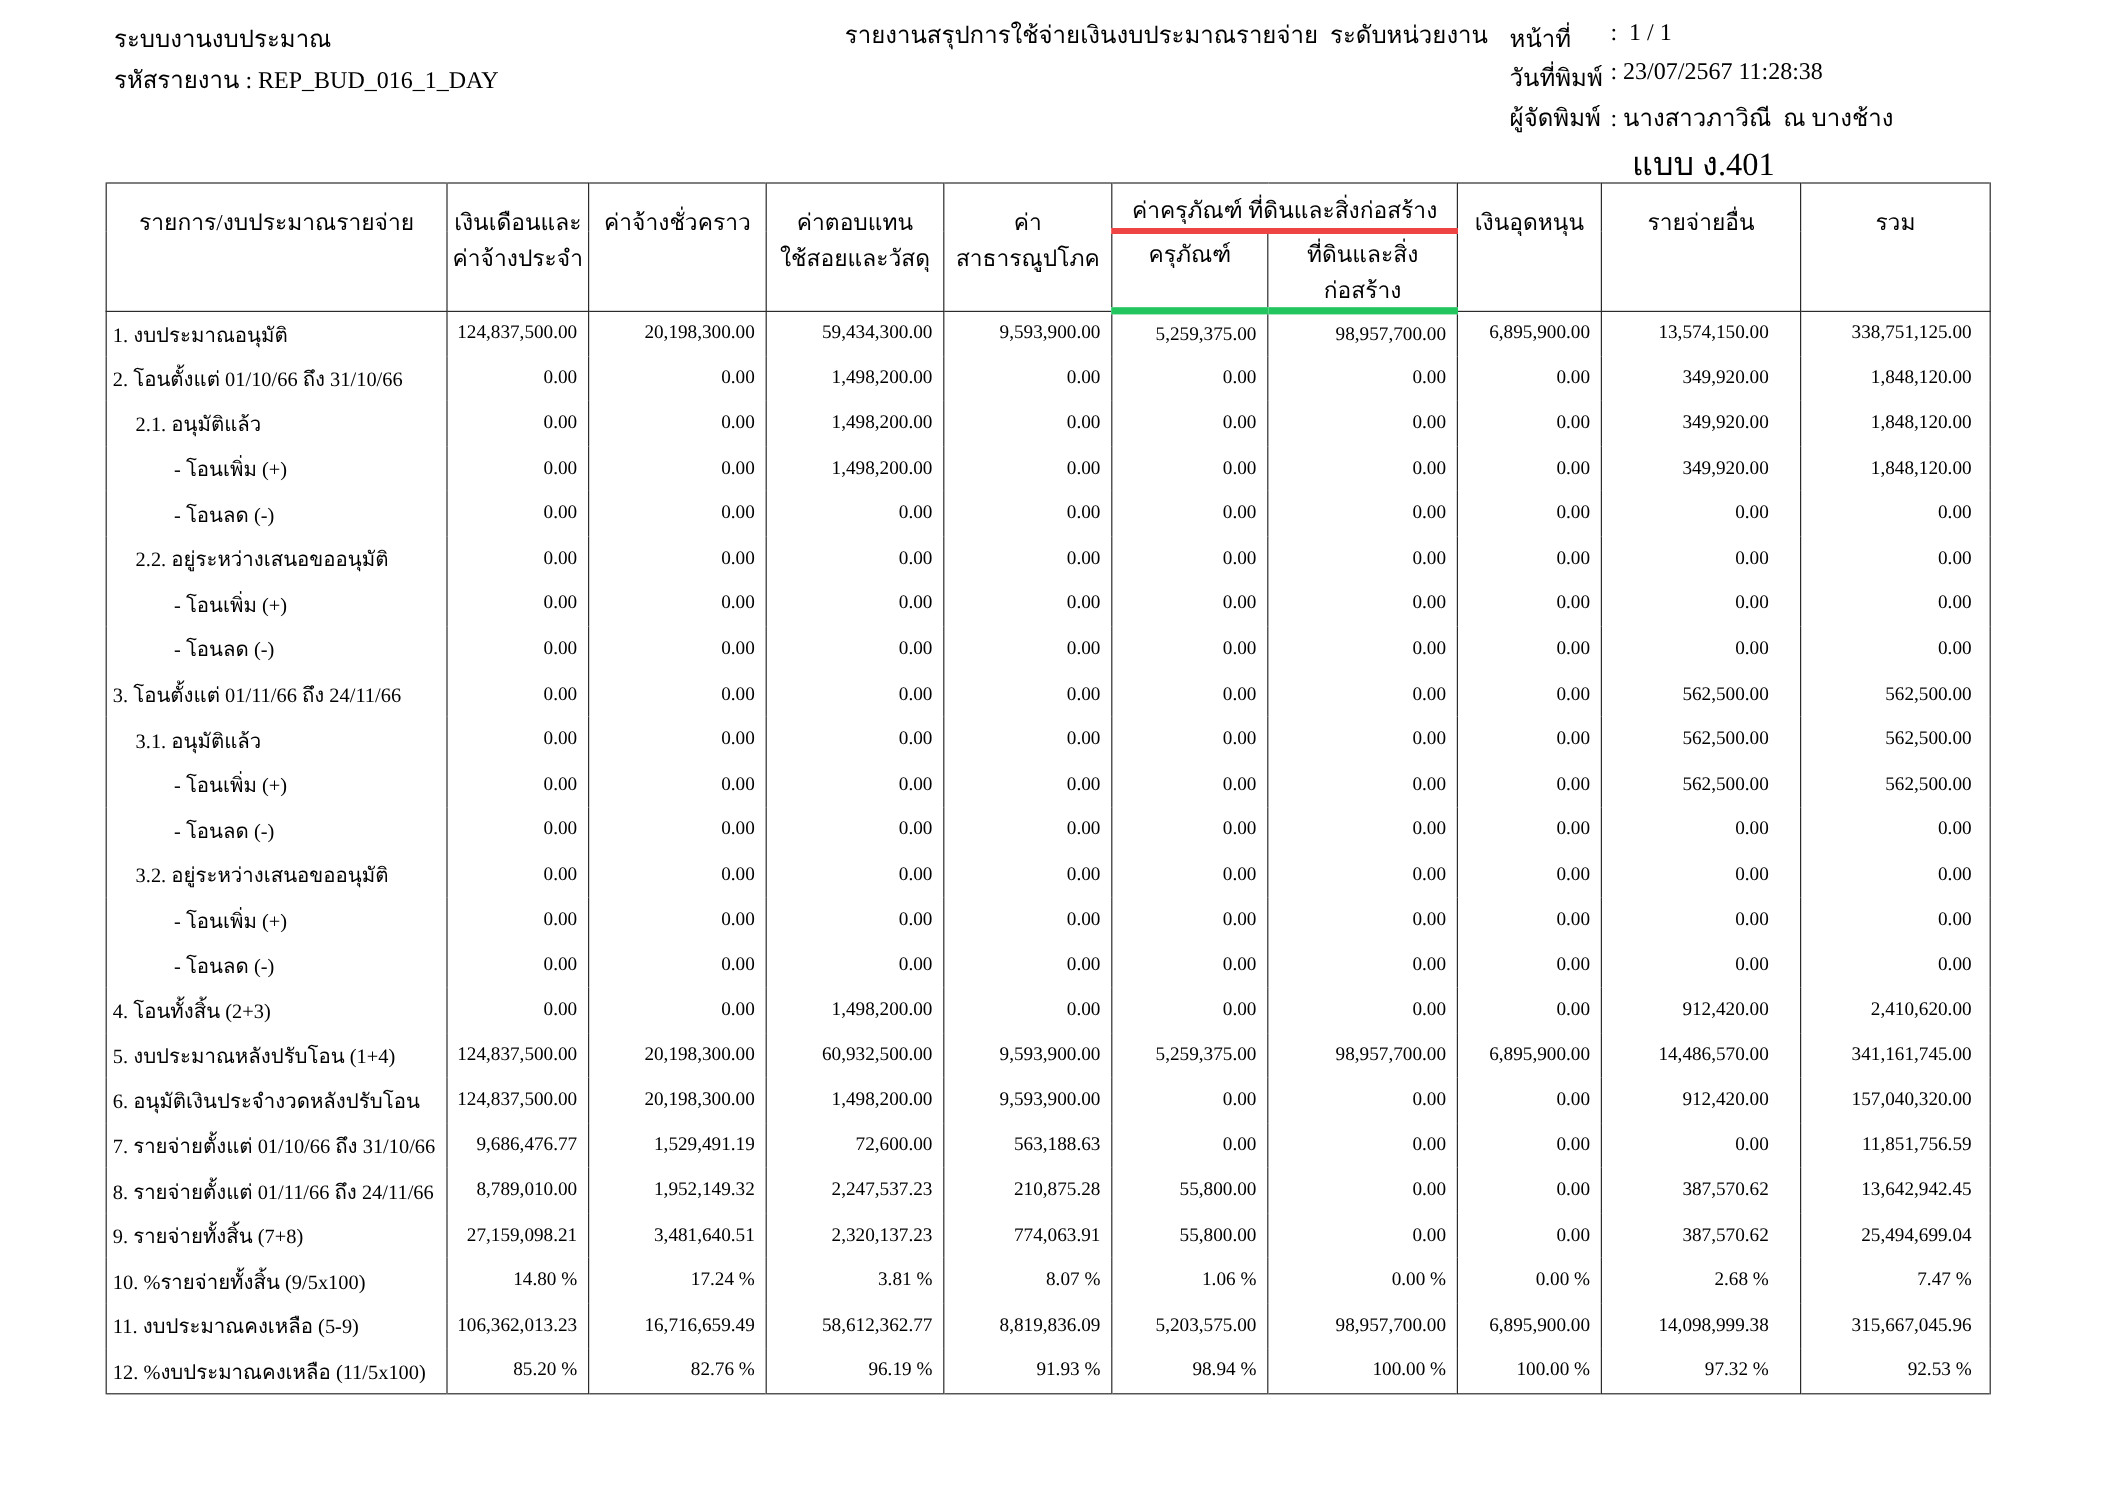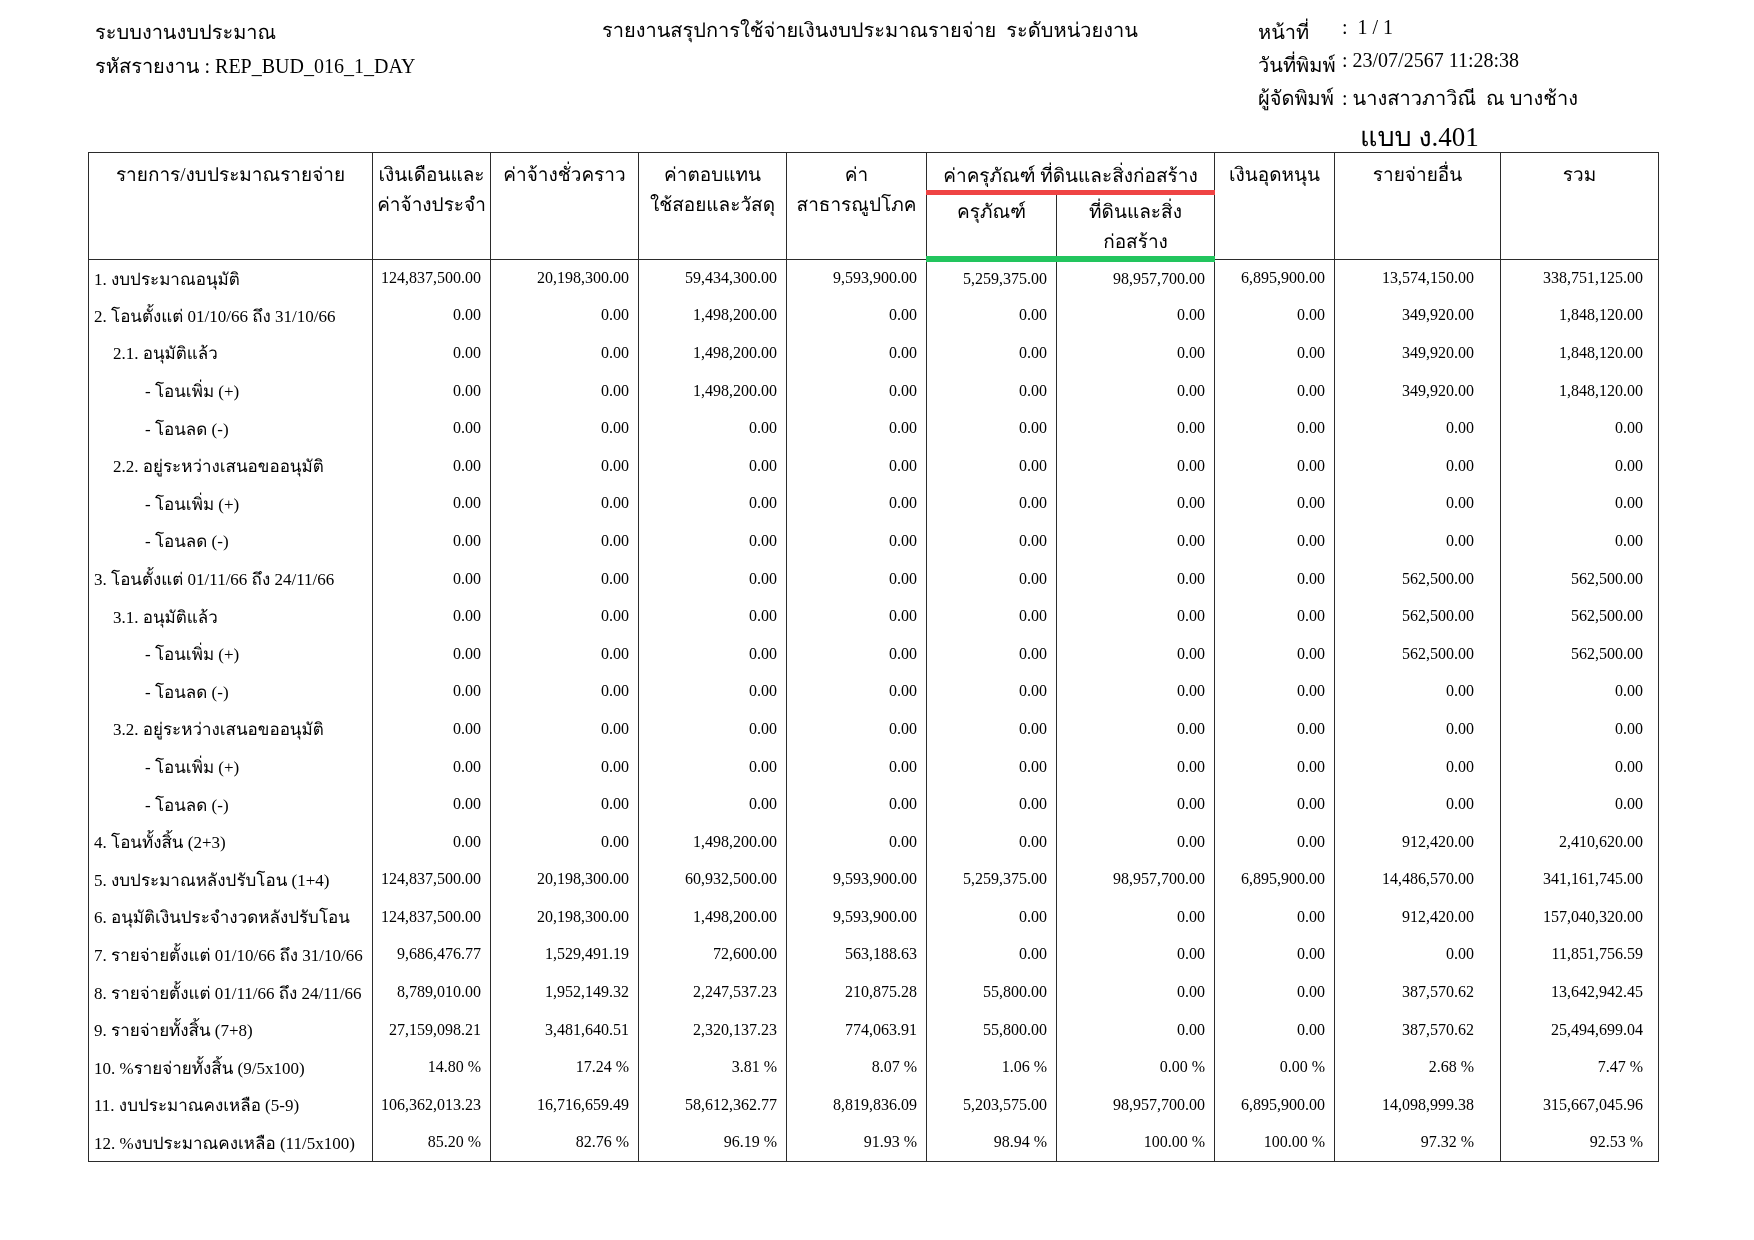--- a/index.html
+++ b/index.html
@@ -9,21 +9,21 @@
     font-family: "Liberation Serif", "DejaVu Sans", serif;
     color: #000;
   }
   .abs { position: absolute; white-space: pre; }
 
   
   .hdr-left1  { left: 95px;  top: 16px;  font-size: 20px; }
   .hdr-left2  { left: 95px;  top: 50px;  font-size: 20px; }
   .hdr-center { left: 500px; top: 0; width: 740px; text-align: center; }
   .hdr-center div { font-size: 20px; line-height: 32px; white-space: pre; }
-  .hdr-center .t1 { margin-top: 14px; }
+  .hdr-center .t1 { margin-top: 14px; text-align: right; }
   .hdr-right-label { left: 1258px; font-size: 20px; }
   .hdr-right-value { left: 1342px; font-size: 20px; }
   .row-y1 { top: 16px; } .row-y2 { top: 49px; } .row-y3 { top: 82px; }
   .hdr-form { left: 1360px; top: 115px; font-size: 27px; }
 
   
   table.budget {
     position: absolute;
     left: 88px; top: 152px;
     width: 1570px;
@@ -35,21 +35,21 @@
     border-left: 1px solid #2b2b2b;
     border-right: 1px solid #2b2b2b;
     overflow: hidden;
   }
   thead th {
     font-weight: normal;
     font-size: 19px;
     text-align: center;
     vertical-align: top;
   }
-  thead th.span2 { padding-top: 7px; line-height: 30px; border-bottom: 1px solid #2b2b2b; }
+  thead th.span2 { padding-top: 19px; line-height: 30px; border-bottom: 1px solid #2b2b2b; }
   thead tr.h1 { height: 35px; }
   thead tr.h2 { height: 29px; }
   thead th.group { border-bottom: 5px solid #ef4444; padding-top: 7px; }
   thead th.sub   { border-bottom: 6px solid #22c55e; padding-top: 1px; }
   tbody tr { height: 37.6px; }
   tbody td {
     font-size: 16px;
     vertical-align: middle;
     white-space: pre;
   }

